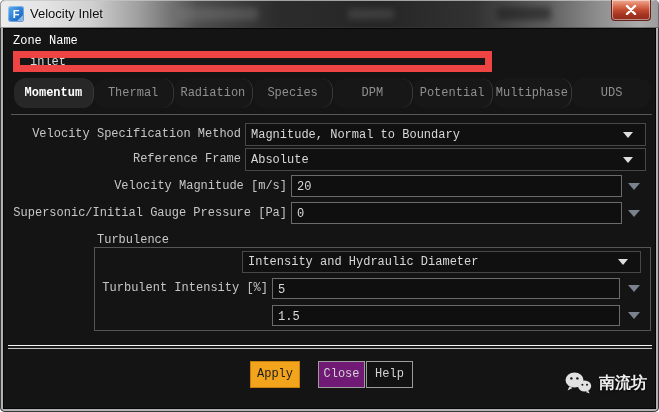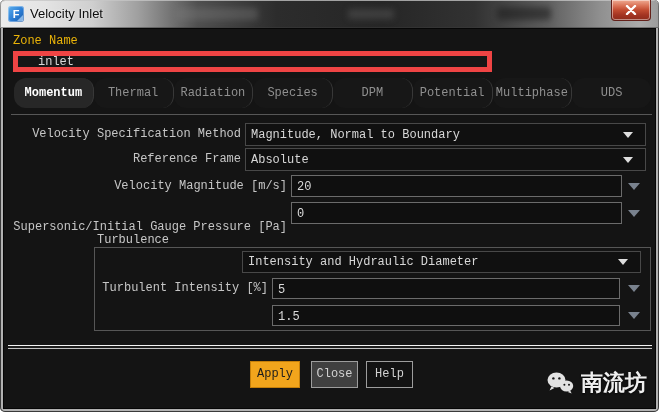--- a/index.html
+++ b/index.html
@@ -44,42 +44,42 @@
     background:linear-gradient(180deg,#efab92 0%,#d97054 30%,#c24c31 50%,#a33422 75%,#8e2c1c 100%);
     box-shadow:inset 0 0 0 1px rgba(255,255,255,.45);
     display:flex;align-items:center;justify-content:center;cursor:pointer;
   }
   
   .client{
     position:absolute;left:3px;top:28px;right:3px;bottom:3px;
     background:#141414;box-shadow:inset 0 0 0 1px #060606;
     color:#c6c6c6;
   }
-  .zone-label{position:absolute;left:10px;top:6px;color:#eab308;}
+  .zone-label{position:absolute;left:10px;top:6px;color:#ffffff;}
   .zone-input{
     position:absolute;left:10px;top:23px;width:479px;height:21px;
-    background:#161616;border:5px solid #ef4444;color:#dadada;
-    font-family:inherit;font-size:12px;padding:0 20px;outline:none;
+    background:#161616;border:7px solid #ef4444;color:#dadada;
+    font-family:inherit;font-size:12px;padding:0 10px;outline:none;
   }
   
   .tabs{position:absolute;left:11px;top:50px;width:637px;height:30px;display:flex;}
   .tab{
     flex:1 1 0;background:#171717;border-right:1px solid #383838;
     color:#909090;text-align:center;line-height:30px;cursor:pointer;
     white-space:nowrap;overflow:hidden;border-radius:12px;
   }
   .tab:last-child{border-right:none;}
   .tab.active{background:#272727;color:#ffffff;font-weight:bold;}
   .tabs-underline{position:absolute;left:8px;top:86px;width:641px;height:1px;background:#6e6e6e;opacity:.75;}
   
   .flabel{position:absolute;text-align:right;color:#c6c6c6;white-space:nowrap;}
   .lbl-r1{left:0;top:95px;width:238px;height:23px;line-height:23px;}
   .lbl-r2{left:0;top:120px;width:238px;height:23px;line-height:23px;}
   .lbl-r3{left:0;top:147px;width:284px;height:22px;line-height:22px;}
-  .lbl-r4{left:0;top:188px;width:284px;height:22px;line-height:22px;}
+  .lbl-r4{left:0;top:174px;width:284px;height:22px;line-height:22px;}
   .combo{
     position:absolute;background:#101010;border:1px solid #484848;
     display:flex;align-items:center;cursor:pointer;color:#d8d8d8;
   }
   .combo .txt{padding-left:5px;white-space:nowrap;overflow:hidden;flex:1;}
   .arrow-dn{
     width:0;height:0;border-left:5px solid transparent;border-right:5px solid transparent;
     border-top:6px solid #dedede;margin-right:12px;flex:0 0 auto;
   }
   .cb-r1{left:242px;top:95px;width:401px;height:23px;}
@@ -112,29 +112,29 @@
   .groove{
     position:absolute;left:5px;top:317px;width:644px;height:4px;
     border-top:1px solid #f2f2f2;border-bottom:1px solid #c2c2c2;background:#1c1c1c;
   }
   
   .btn{
     position:absolute;top:333px;height:27px;text-align:center;line-height:25px;
     cursor:pointer;font-family:inherit;font-size:12px;
   }
   .btn-apply{left:247px;width:50px;background:#f2a51c;border:1px solid #c57f0a;color:#1c1c1c;}
-  .btn-close{left:308px;width:47px;background:#404040;border:1px solid #9d9d9d;color:#d2d2d2;}
+  .btn-close{left:315px;width:47px;background:#701a75;border:1px solid #9d9d9d;color:#d2d2d2;}
   .btn-help{left:363px;width:47px;background:#121212;border:1px solid #9d9d9d;color:#d2d2d2;}
   
   .watermark{
     position:absolute;right:9px;top:342px;height:26px;
     display:flex;align-items:center;gap:7px;
   }
   .wm-text{
-    color:#efefef;font-size:22px;font-weight:bold;
+    color:#efefef;font-size:16px;font-weight:bold;
     font-family:"DejaVu Sans","Liberation Sans",sans-serif;
     text-shadow:0 1px 2px rgba(0,0,0,.8);
     text-align:right;
   }
 </style>
 </head>
 <body>
 
 <div class="window">
 

